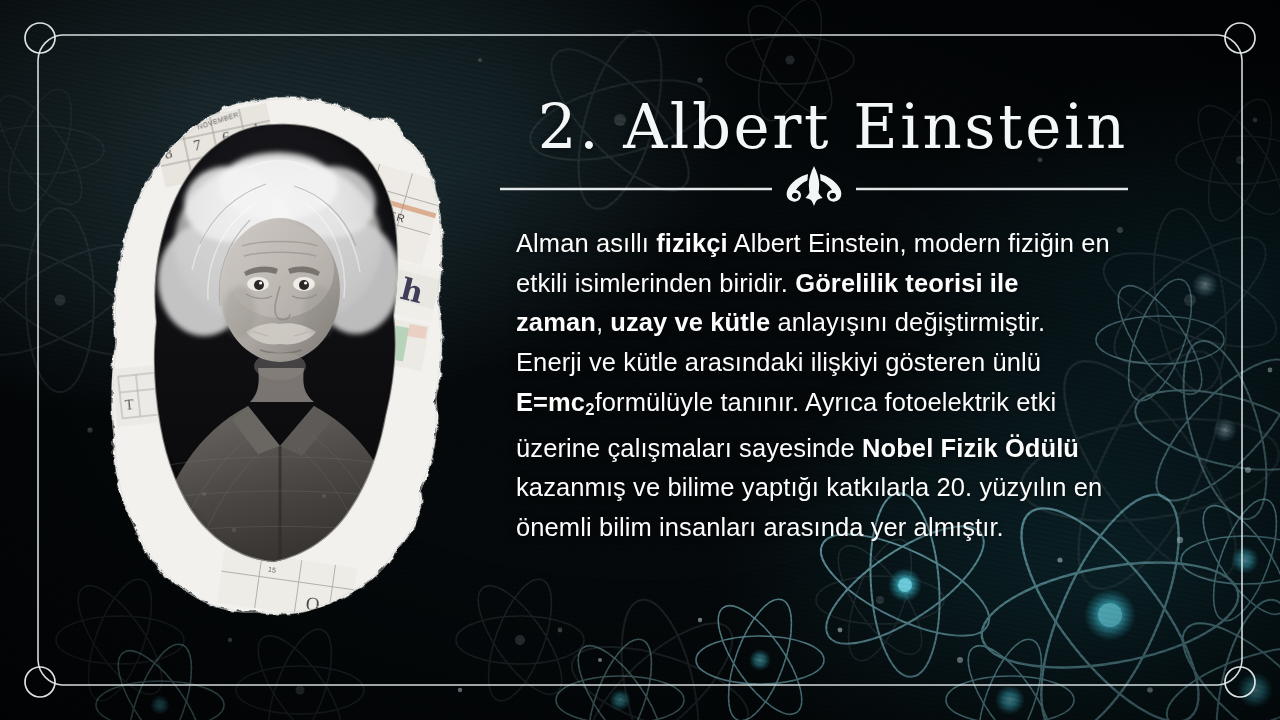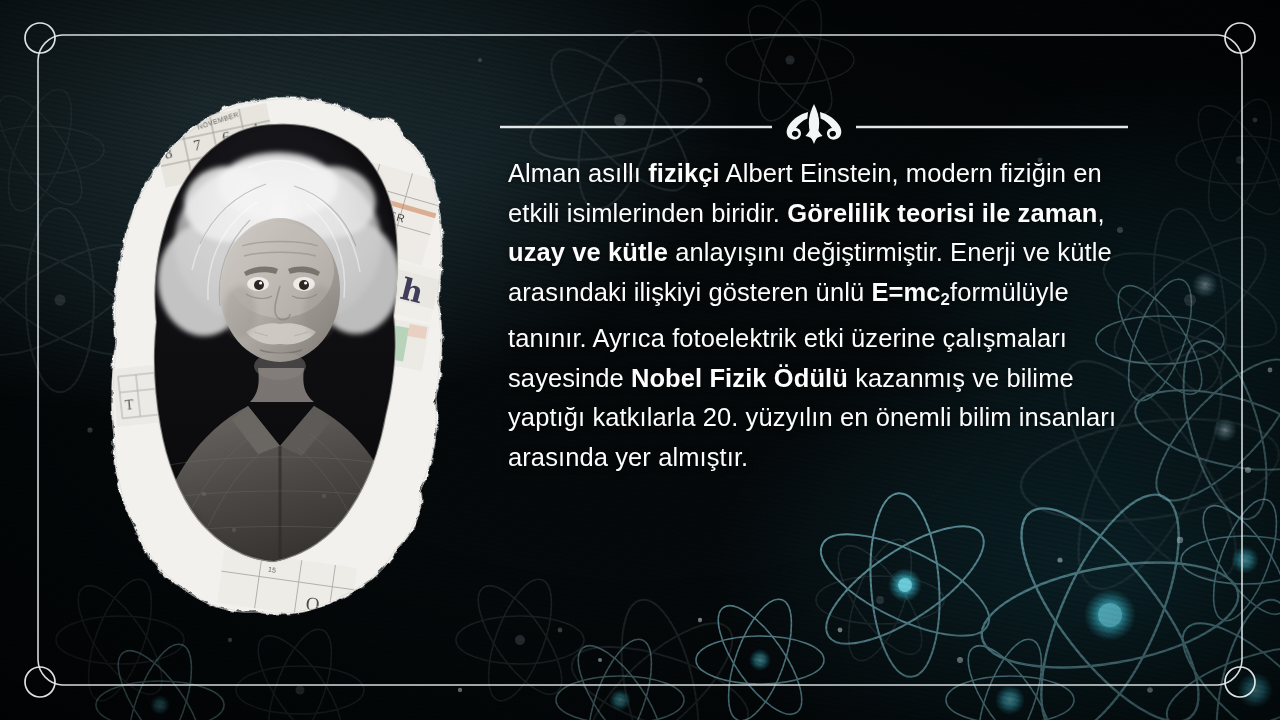--- a/index.html
+++ b/index.html
@@ -43,21 +43,21 @@
 
   .body-copy{
     margin-top:4px;
     font-size:25.5px;line-height:39.6px;color:#fdfdfd;
     text-align:justify;text-justify:inter-word;
     letter-spacing:.1px;
     text-shadow:0 1px 7px rgba(0,0,0,.7);}
   .body-copy b{font-weight:700;}
   .body-copy .formula{font-weight:700;}
   .body-copy .formula sub{font-size:.66em;font-weight:700;vertical-align:-.22em;}
-  .body-copy p{margin:8px;}
+  .body-copy p{margin:16px;}
   .body-copy p:last-child{text-align:left;}
 </style>
 </head>
 <body>
 
 <div id="slide">
 
   <div class="bg-base"></div>
 
   <svg class="atoms" width="1280" height="720" viewBox="0 0 1280 720">
@@ -433,20 +433,21 @@
 
       <use href="#photoHole" fill="none" stroke="#d7d4ce" stroke-width="2" opacity=".45"></use>
       <g filter="url(#paperRough)" opacity=".35">
         <use href="#tornOuter" fill="none" stroke="#ffffff" stroke-width="2"></use>
       </g>
     </svg>
   </div>
 
   <div class="content">
 
+    <div class="title">2. Albert Einstein</div>
 
     <div class="divider">
       <svg width="628" height="44" viewBox="0 0 628 44">
         <g stroke="#f0f4f5" stroke-width="2.6" opacity=".95">
           <line x1="0" y1="25" x2="272" y2="25"></line>
           <line x1="356" y1="25" x2="628" y2="25"></line>
         </g>
         <g fill="#f2f6f7">
 
           <path d="M314,2 C317.4,9 319.2,15 319.2,21 C319.2,28 317.6,34 314,42

